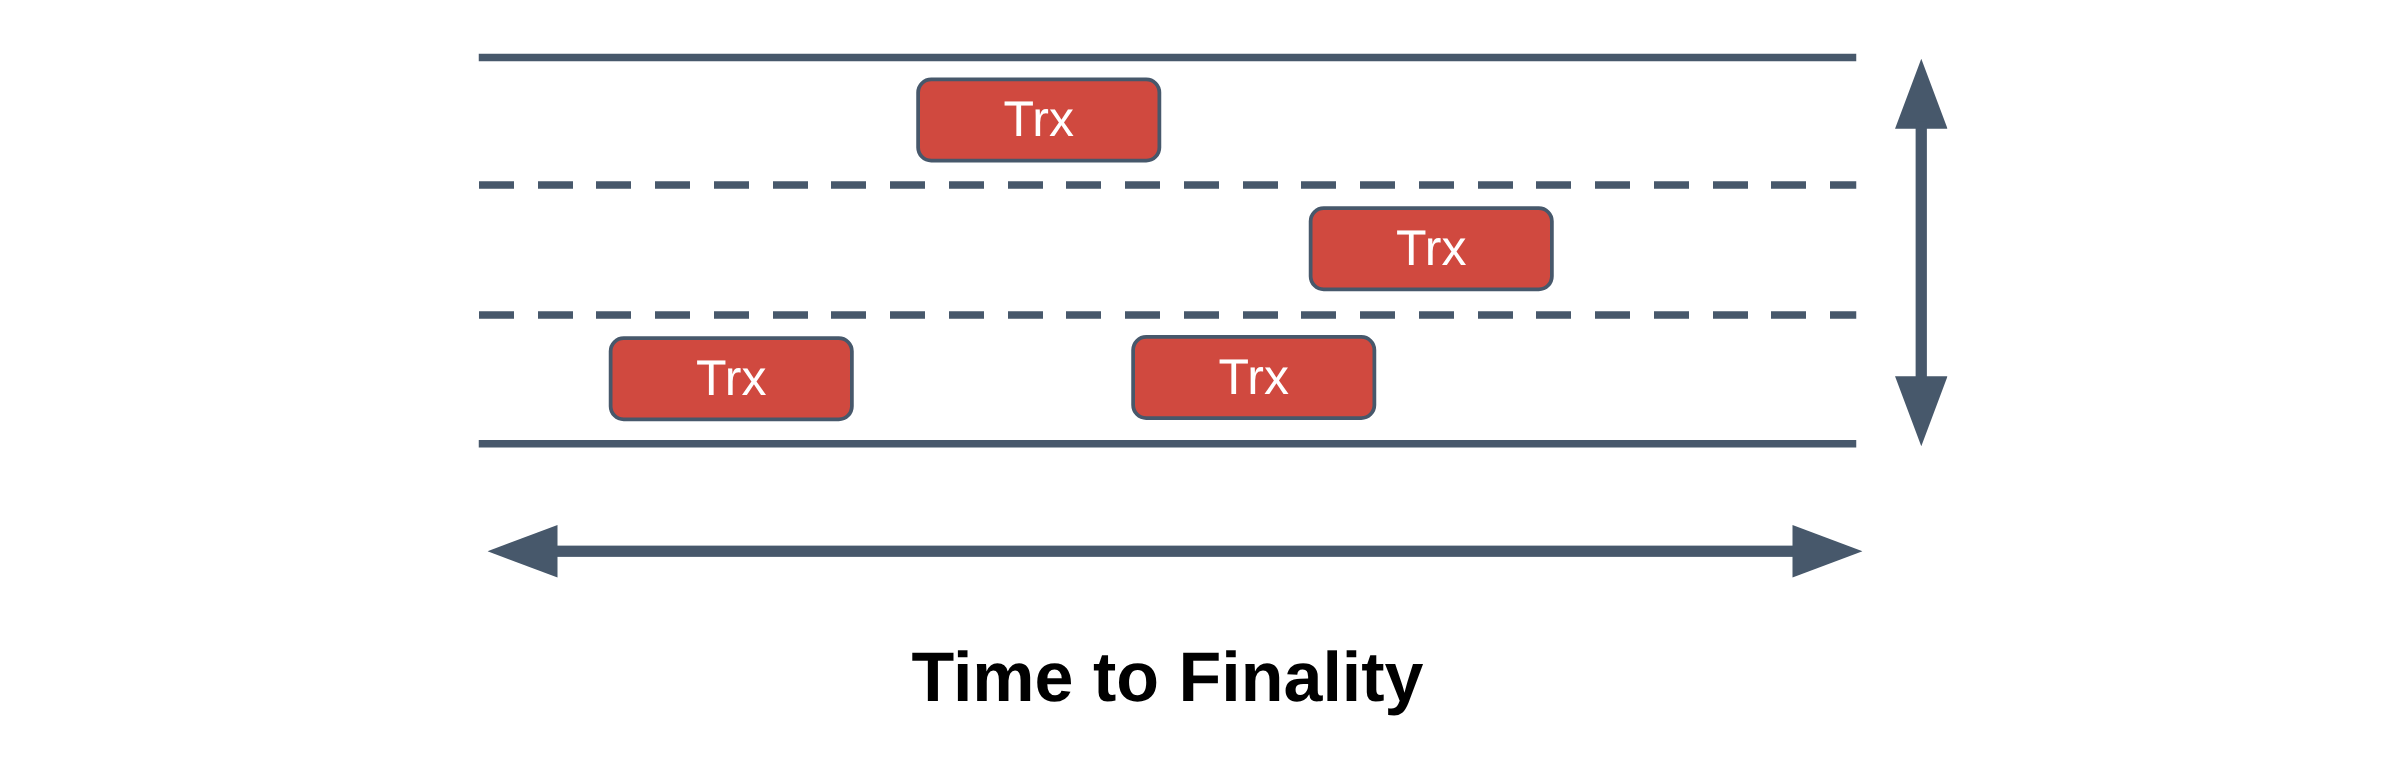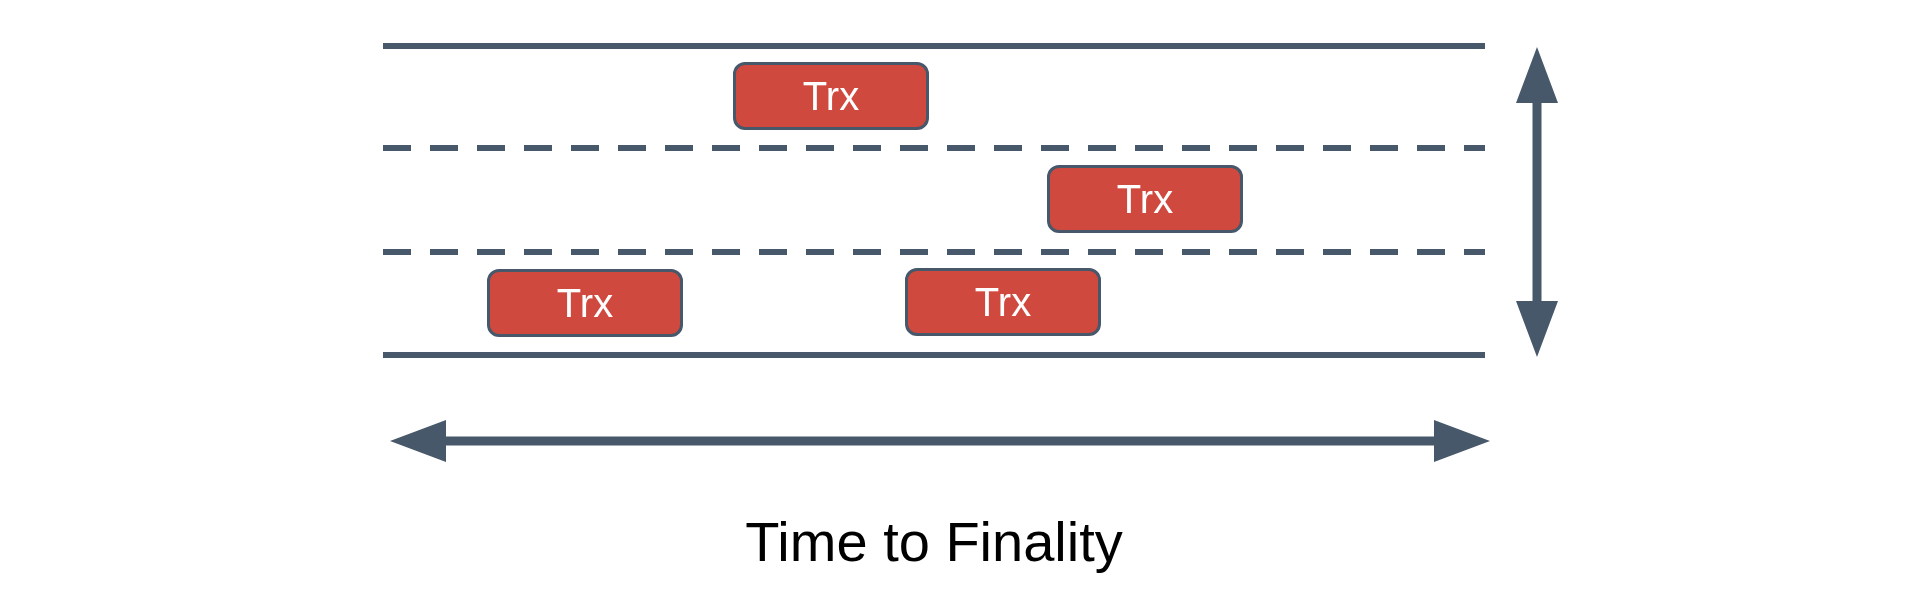--- a/index.html
+++ b/index.html
@@ -73,20 +73,21 @@
     font-size: 56px;
     line-height: 1;
     white-space: nowrap;
   }
   .label-throughput { left: 1588px; top: 158px; }
   .label-time {
     left: 383px;
     top: 514px;
     width: 1102px;
     text-align: center;
+    font-weight: bold;
   }
 </style>
 </head>
 <body>
 
 <div class="canvas">
 
   <div class="road-line solid line-top"></div>
   <div class="road-line dashed line-dash1"></div>
   <div class="road-line dashed line-dash2"></div>

